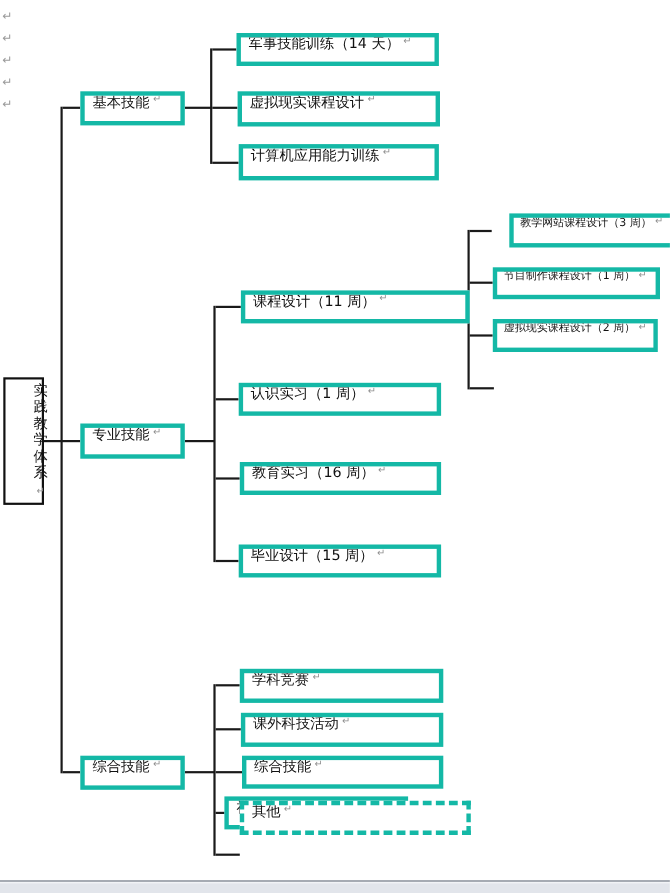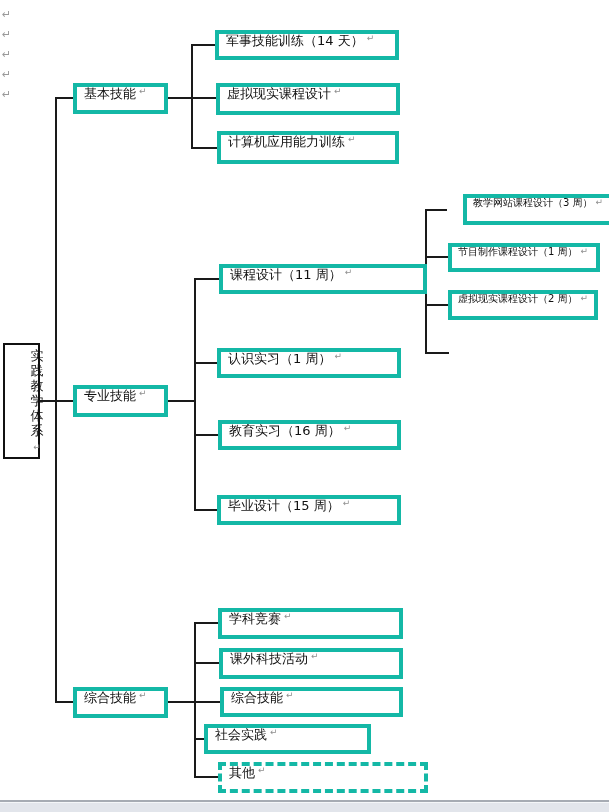--- a/index.html
+++ b/index.html
@@ -179,21 +179,21 @@
       <span class="mark">↵</span>
   </div>
   <div class="nbox" style="left:220px;top:687px;width:183px;height:30px">
     <span>综合技能</span>
       <span class="mark">↵</span>
   </div>
   <div class="nbox" style="left:204px;top:724px;width:167px;height:30px">
     <span>社会实践</span>
       <span class="mark">↵</span>
   </div>
-  <div class="nbox dashdot" style="left:218px;top:762px;width:210px;height:31px">
+  <div class="nbox dashdot" style="left:218px;top:728px;width:210px;height:31px">
     <span>其他</span>
       <span class="mark">↵</span>
   </div>
 
   <div class="bottom-line"></div>
   <div class="bottom-band"></div>
 
 </div>
 
 </body></html>

